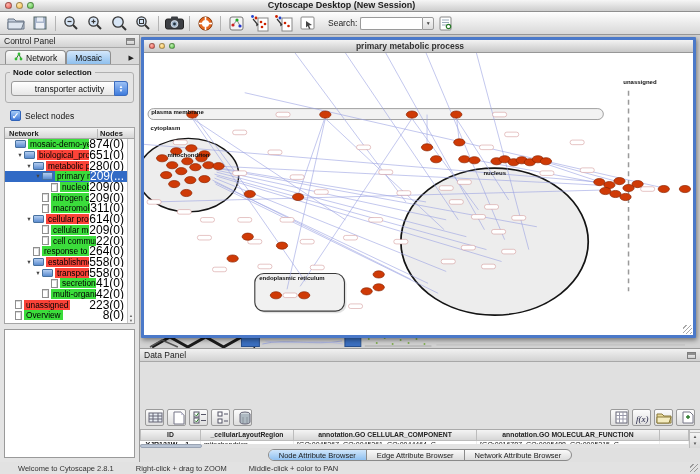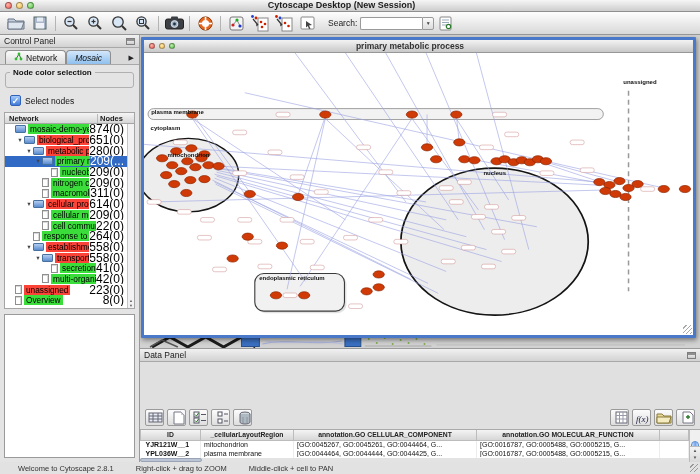--- a/index.html
+++ b/index.html
@@ -27,21 +27,21 @@
   
   .mainrow { display:flex; height:427px; }
 
   
   .cpanel { width:140px; background:#e4e4e4; border-right:1px solid #9a9a9a; display:flex; flex-direction:column; }
   .phead { height:13px; flex:none; background:linear-gradient(#f1f1f1,#d2d2d2); border-bottom:1px solid #a8a8a8; display:flex; align-items:center; justify-content:space-between; padding:0 4px; font-size:8.5px; color:#1a1a1a; }
   .float-ic { width:9px; height:7px; border:1px solid #7e7e7e; background:linear-gradient(#f8f8f8,#ccc); position:relative; }
   .float-ic:before { content:""; position:absolute; left:0; right:0; top:0; height:2px; background:#8f8f8f; }
   .cptabs { height:17px; flex:none; display:flex; align-items:flex-end; background:#d9d9d9; border-bottom:1px solid #a8a8a8; padding:2px 3px 0 5px; }
   .cptab { height:14px; border:1px solid #8f8f8f; border-bottom:none; border-radius:4px 4px 0 0; display:flex; align-items:center; gap:3px; font-size:8.5px; color:#111; padding:0 8px; background:linear-gradient(#fbfbfb,#dcdcdc); }
-  .cptab.sel { background:linear-gradient(#d3e7fb,#8fc0ee);font-style:italic; }
+  .cptab.sel { background:linear-gradient(#d3e7fb,#8fc0ee); }
   .tab-overflow { margin-left:auto; font-size:7px; color:#222; padding:0 2px 2px; }
 
   .colorbox { margin:7px 5px 2px; border:1px solid #b0b0b0; border-radius:3px; padding:8px 5px 6px; position:relative; }
   .boxtitle { position:absolute; top:-5px; left:4px; background:#e4e4e4; font-size:8px; font-weight:bold; color:#111; padding:0 3px; }
   .combo { height:15px; border:1px solid #9a9a9a; border-radius:3px; background:linear-gradient(#ffffff,#e6e6e6); display:flex; align-items:center; justify-content:center; font-size:8.5px; color:#111; position:relative; }
   .combo-cap { position:absolute; right:-1px; top:-1px; bottom:-1px; width:14px; border-radius:0 3px 3px 0; border:1px solid #3b6cc0; background:linear-gradient(#9cc1f6,#3e7bdc); display:flex; flex-direction:column; align-items:center; justify-content:center; color:#fff; font-size:4.5px; line-height:4px; }
   .checkrow { display:flex; align-items:center; gap:4px; padding:5px 10px 4px; font-size:8.5px; color:#111; }
   .checkbox { width:11px; height:11px; border-radius:2px; border:1px solid #2f62b8; background:linear-gradient(#a5cbf8,#4179d8); color:#fff; font-size:9px; line-height:10px; text-align:center; font-weight:bold; }
 
   .treewrap { margin:2px 4px 0; background:#fff; border:1px solid #a5a5a5; height:197px; flex:none; position:relative; overflow:hidden; }
@@ -255,20 +255,27 @@
           <span>Network</span>
         </div>
         <div class="cptab sel">
           <span>Mosaic</span>
         </div>
         <span class="tab-overflow">▶</span>
       </div>
 
       <div class="colorbox">
         <span class="boxtitle">Node color selection</span>
+        <div class="combo">
+          <span>transporter activity</span>
+          <span class="combo-cap">
+              <span>▲</span>
+              <span>▼</span>
+            </span>
+        </div>
       </div>
       <div class="checkrow">
         <span class="checkbox">✓</span>
         <span>Select nodes</span>
       </div>
 
       <div class="treewrap">
         <div class="theadrow">
           <span class="thnet">Network</span>
           <span class="thnodes">Nodes</span>
@@ -736,24 +743,31 @@
                 </tbody>
             </table>
             <div class="vscroll">
               <div class="vthumb"></div>
               <div class="varrows">▲<br>▼</div>
             </div>
             <div class="hscroll">
                 <div class="hthumb"></div>
               </div>
           </div>
+          <div class="dptabs">
+            <div class="seg">
+                <div class="segi sel">Node Attribute Browser</div>
+                <div class="segi">Edge Attribute Browser</div>
+                <div class="segi">Network Attribute Browser</div>
+              </div>
+          </div>
         </div>
       </div>
     </div>
   </div>
 
   <div class="statusbar">
     <span class="st1">Welcome to Cytoscape 2.8.1</span>
     <span class="st2">Right-click + drag to ZOOM</span>
-    <span class="st3">Middle-click + cell to PAN</span>
+    <span class="st3">Middle-click + color to PAN</span>
     <span class="appgrip"></span>
   </div>
 </div>
 
 </body></html>

